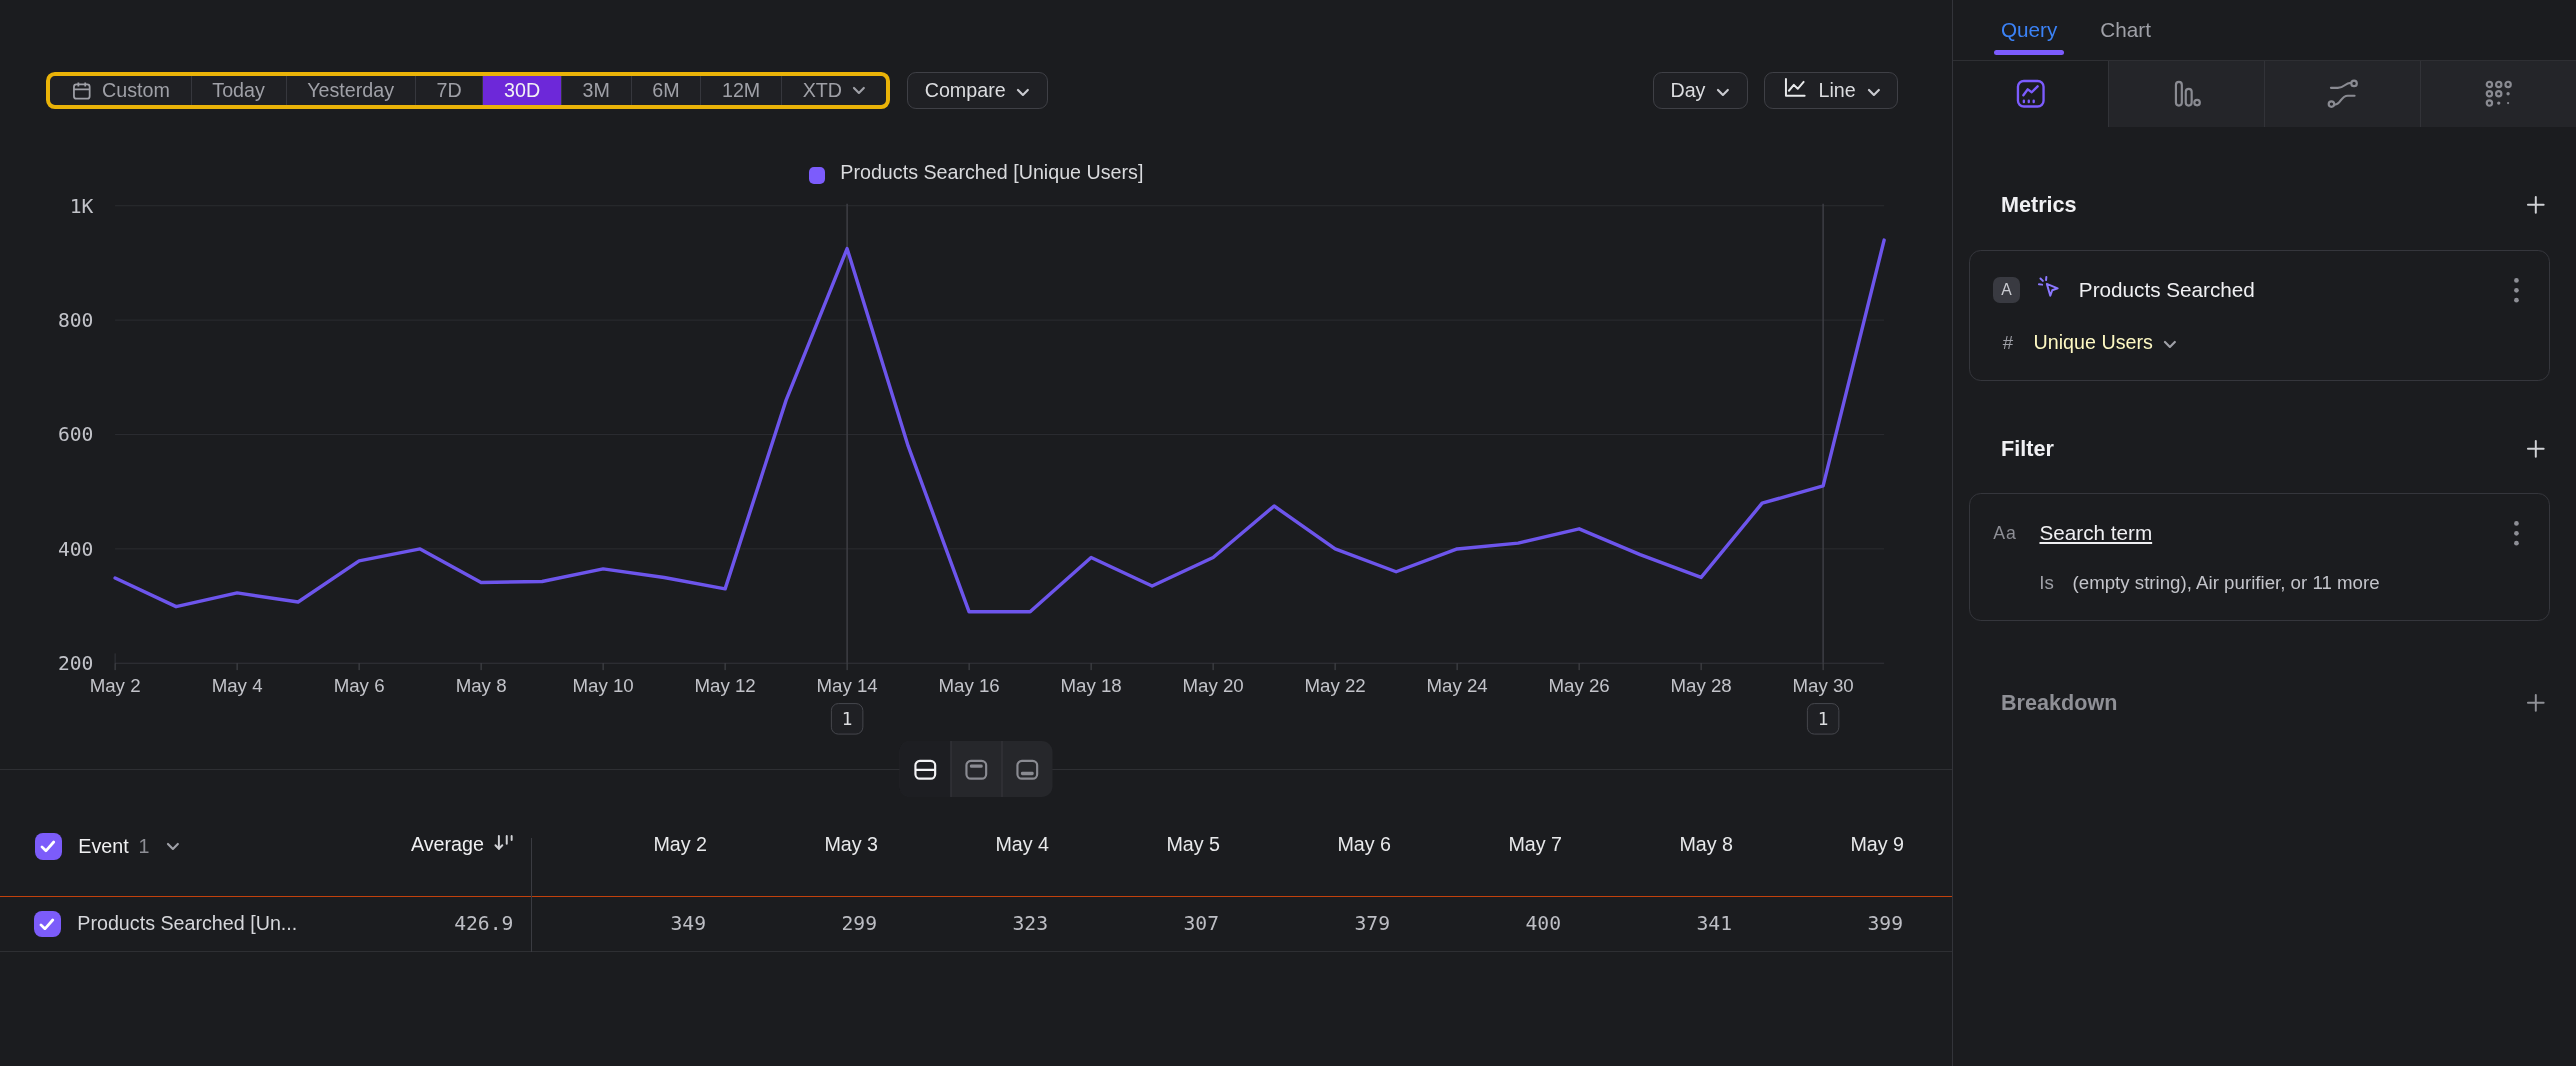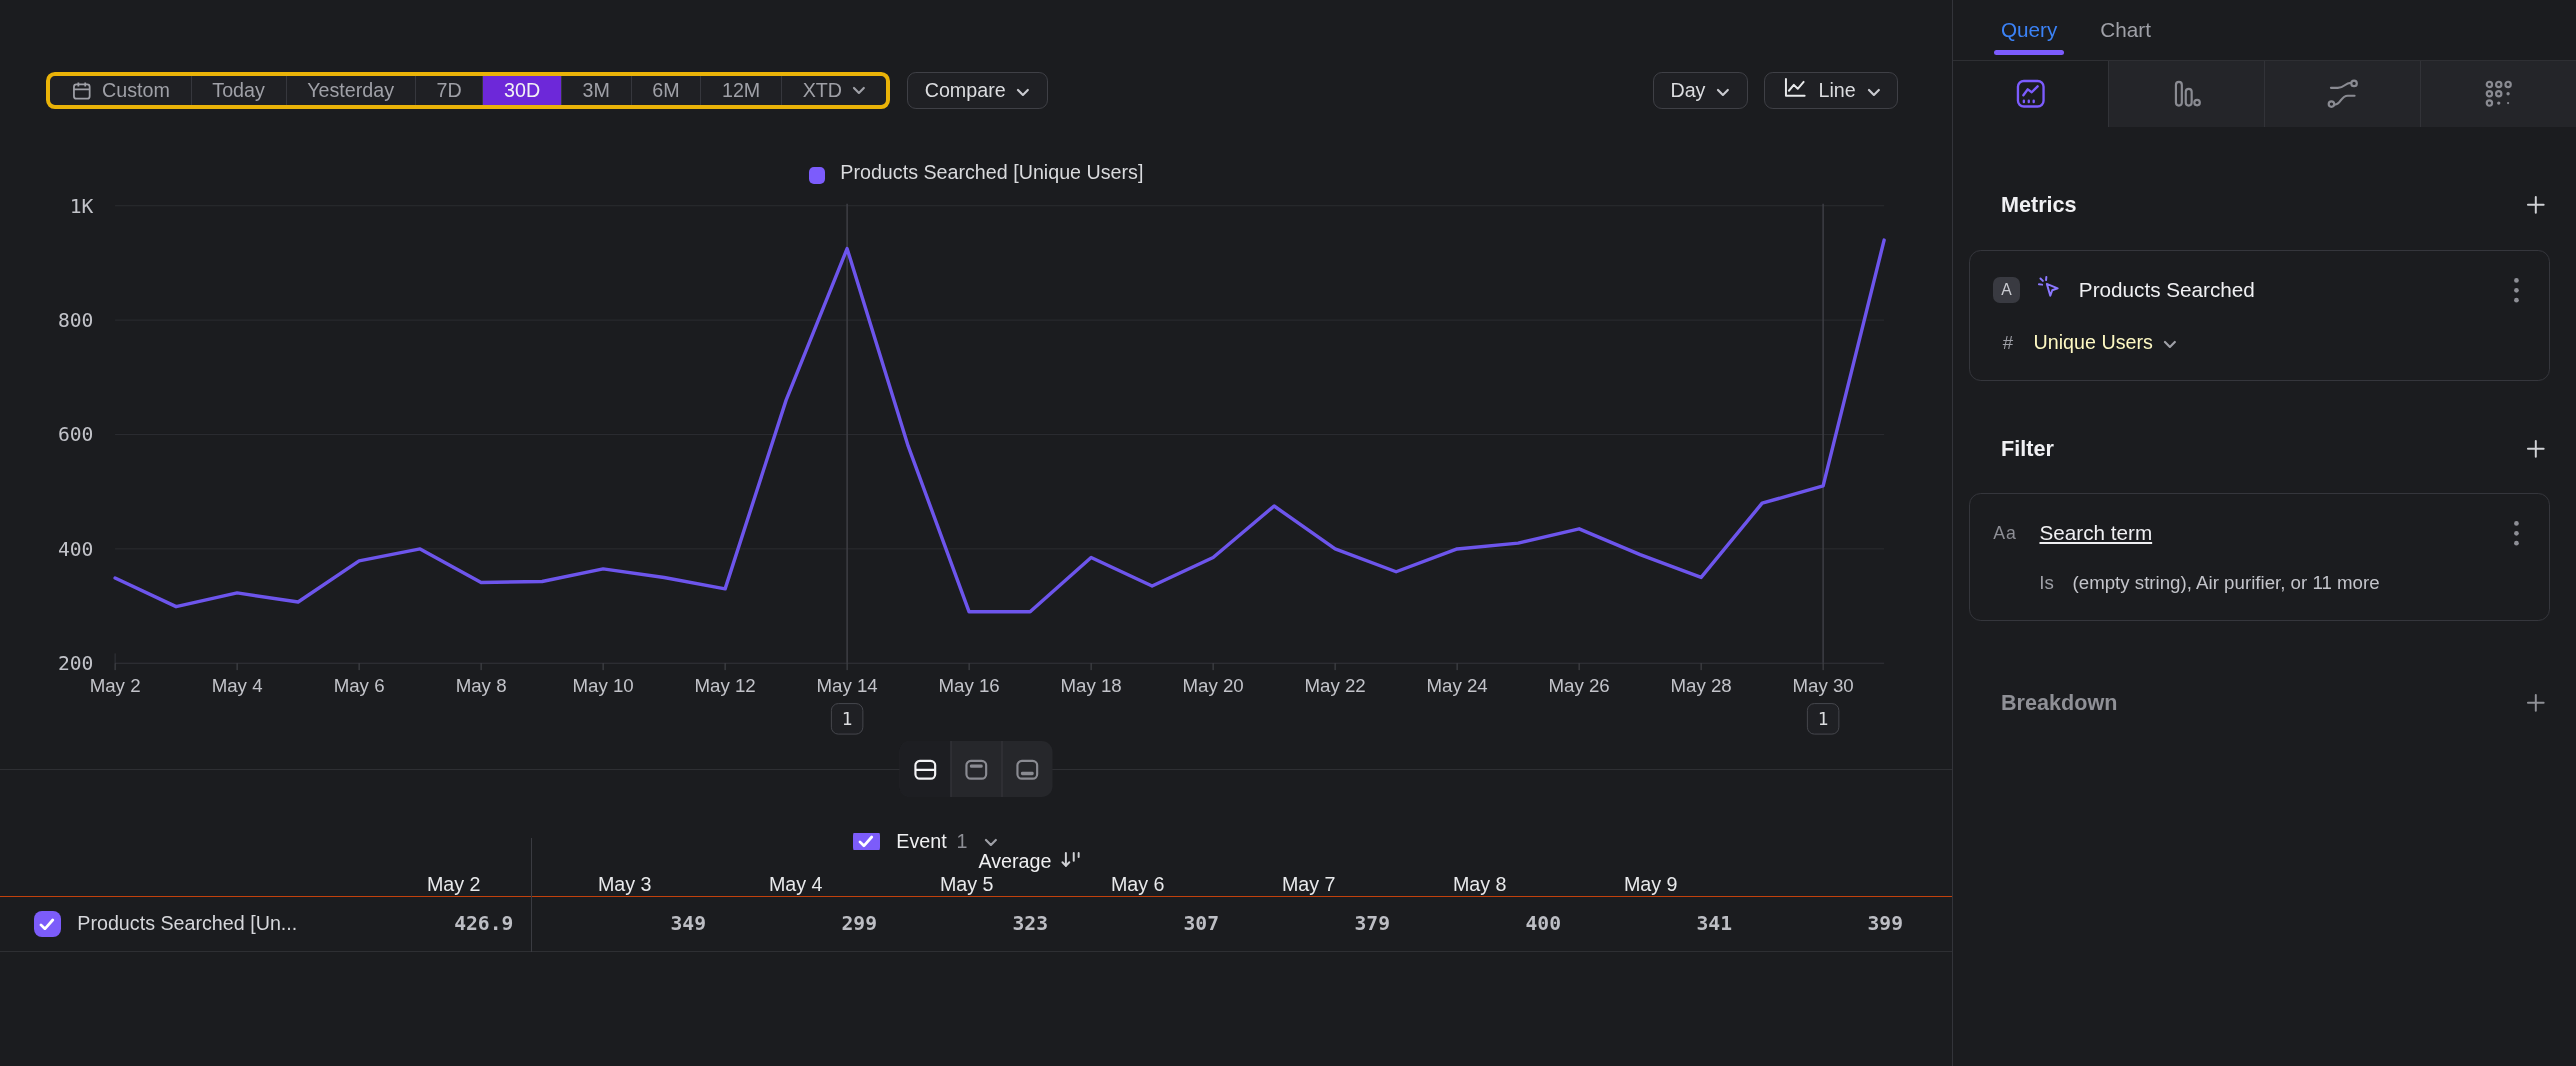--- a/index.html
+++ b/index.html
@@ -34,30 +34,30 @@
   
   .split { position: relative; height: 0; border-top: 1px solid #2e2f33; margin-top: 28.5px; }
   .view-toggle { position: absolute; left: 50%; top: -28.5px; transform: translateX(-50%);
     display: flex; background: #26272b; border-radius: 10.8px; overflow: hidden; height: 56px; }
   .vt { width: 51px; display: flex; align-items: center; justify-content: center; cursor: pointer; }
   .vt + .vt { border-left: 1px solid #38393e; }
   .vt.active { background: #1d1e22; }
 
   
   .table { margin-top: 63px; position: relative; }
-  .thead { display: flex; align-items: center; height: 63px; padding-left: 35px; flex-direction: column; }
+  .thead { display: flex; align-items: flex-start; height: 63px; padding-left: 35px; }
   .trow  { display: flex; align-items: center; height: 56px; padding-left: 34px;
     border-top: 1px solid #c2410c; border-bottom: 1px solid #2e2f33; }
   .cell-event { display: flex; align-items: center; gap: 16.7px; width: 281px; overflow: hidden; }
   .cell-avg { width: 220px; display: flex; justify-content: flex-end; align-items: center;
     gap: 8.9px; padding-right: 21.6px; }
   .vline { position: absolute; left: 531px; top: 4.9px; bottom: 0; width: 1px; background: #3a3b41; }
   .cols { display: flex; }
   .col { width: 171px; text-align: right; font-size: 19.7px; color: #e8e9eb; font-weight: 500; }
-  .num { font-family: "DejaVu Sans Mono", monospace; color: #bdbec4; font-weight: 700; }
+  .num { font-family: "DejaVu Sans Mono", monospace; color: #bdbec4; font-weight: 400; }
   .event-word { font-size: 19.7px; color: #f0f0f2; font-weight: 500; }
   .event-count { font-size: 19.7px; color: #8d8e95; margin-left: -6.9px; }
   .avg-word { font-size: 19.7px; color: #f0f0f2; font-weight: 500; }
   .row-name { font-size: 19.7px; color: #d6d7db; white-space: nowrap; }
   .avg-val { font-size: 19.7px; }
   .cb { width: 26.6px; height: 26.6px; flex: none; border-radius: 7.9px; background: #7c5cfa;
     display: flex; align-items: center; justify-content: center; cursor: pointer; }
 
   
   .panel { flex: 1; background: #1b1c1f; display: flex; flex-direction: column; min-width: 0; }

